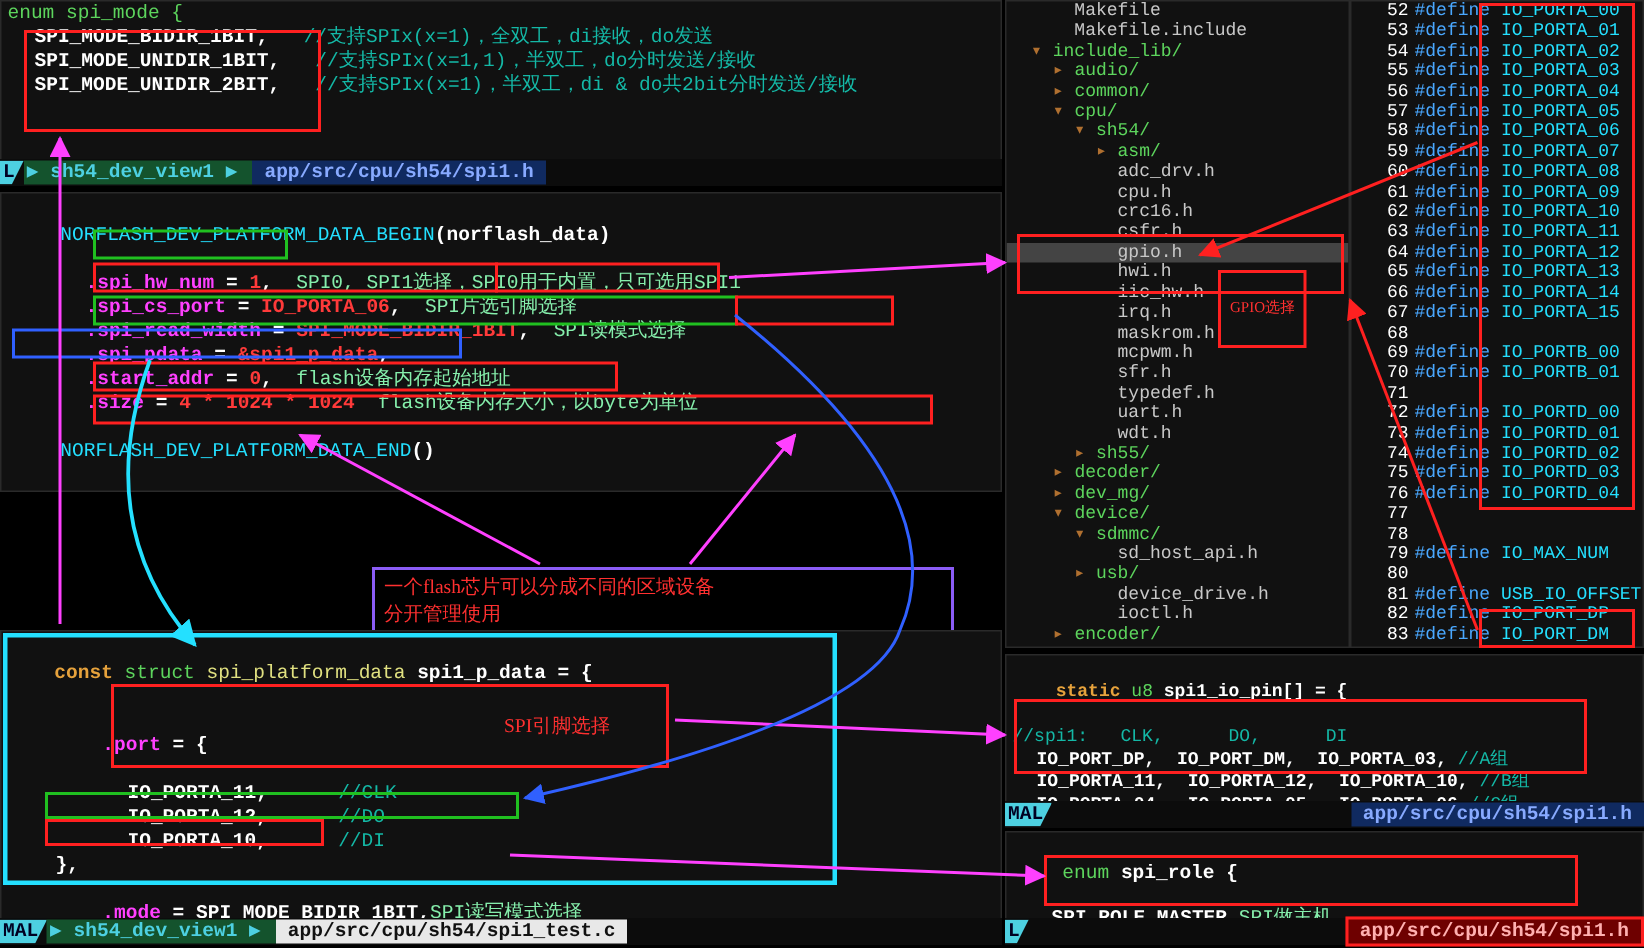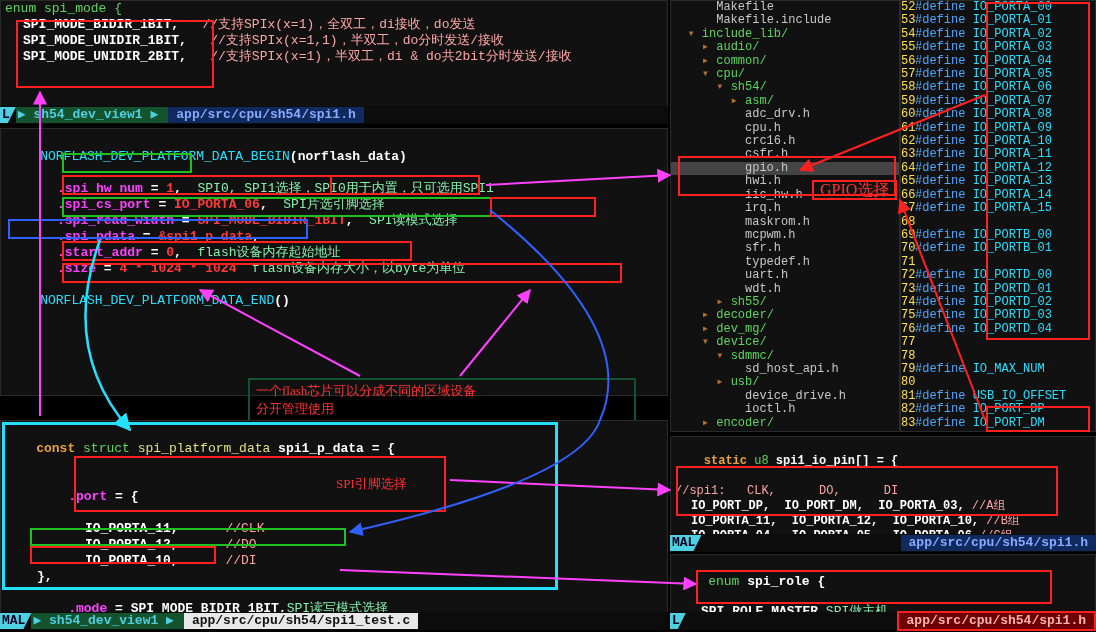--- a/index.html
+++ b/index.html
@@ -14,23 +14,23 @@
   .pane { position: absolute; background: #111; border: 1px solid #2a2a2a; overflow: hidden; }
   .code { white-space: pre; }
   .kw-orange { color: #e6a23c; font-weight: bold; }
   .kw-blue   { color: #4aa8ff; }
   .kw-cyan   { color: #24e0ff; }
   .kw-green  { color: #5dd55d; }
   .kw-magenta{ color: #ff40ff; font-weight: bold; }
   .kw-yellow { color: #e0e080; }
   .kw-red    { color: #ff3a3a; font-weight: bold; }
   .kw-white  { color: #ffffff; font-weight: bold; }
-  .cmt       { color: #fca5a5; }
+  .cmt       { color: #14b8a6; }
   .cmt-red   { color: #86efac; }
-  .lnnum     { display:inline-block; width:14px; color:#fde047; padding-right:4px; }
+  .lnnum     { display:inline-block; width:42px; text-align:right; color:#ffffff; padding-right:4px; }
   .statusbar {
     height: 18px; display:flex; align-items:center;
     font-weight:bold; font-size:13px;
     background:#0c0c0c; color:#ddd;
   }
   .sbseg-mode { background:#4dd0e1; color:#002; padding:0 6px 0 2px; font-weight:bold; clip-path: polygon(0 0,100% 0,calc(100% - 8px) 100%,0 100%);}
   .sbseg-view { color:#4dd0e1; padding:0 10px 0 2px; background:#14532d;}
   .sbseg-path { padding:0 8px; }
   .sbseg-path.blue { background:#102a60; color:#88aaff; }
   .sbseg-path.white{ background:#e8e8e8; color:#111; }
@@ -58,38 +58,38 @@
       <div class="code"><span class="kw-white">SPI_MODE_UNIDIR_2BIT,</span>   <span class="cmt">//支持SPIx(x=1)，半双工，di &amp; do共2bit分时发送/接收</span></div>
     </div>
 </div>
 
 <div class="statusbar" style="position:absolute; left:0; top:106px; width:668px;">
   <span class="sbseg-mode">L</span>
   <span class="sbseg-view" style="color:#4dd0e1;">▶ <span>sh54_dev_view1</span> ▶</span>
   <span class="sbseg-path blue">app/src/cpu/sh54/spi1.h</span>
 </div>
 
-<div class="pane" style="left:0; top:128px; width:668px; height:268px; padding:4px 8px;">
+<div class="pane" style="left:0; top:128px; width:668px; height:200px; padding:4px 8px;">
   <div class="code">
     <span class="kw-cyan">NORFLASH_DEV_PLATFORM_DATA_BEGIN</span><span class="kw-white">(</span><span class="kw-white">norflash_data</span><span class="kw-white">)</span>
   </div>
   <div id="norflash-fields" style="padding-left:48px;">
       <div class="code"><span class="kw-magenta">.spi_hw_num</span> <span class="kw-white">= </span><span class="kw-red">1</span><span class="kw-white">,</span>  <span class="cmt-red">SPI0, SPI1选择，SPI0用于内置，只可选用SPI1</span></div>
       <div class="code"><span class="kw-magenta">.spi_cs_port</span> <span class="kw-white">= </span><span class="kw-red">IO_PORTA_06</span><span class="kw-white">,</span>  <span class="cmt-red">SPI片选引脚选择</span></div>
       <div class="code"><span class="kw-magenta">.spi_read_width</span> <span class="kw-white">= </span><span class="kw-red">SPI_MODE_BIDIR_1BIT</span><span class="kw-white">,</span>  <span class="cmt-red">SPI读模式选择</span></div>
       <div class="code"><span class="kw-magenta">.spi_pdata</span> <span class="kw-white">= </span><span class="kw-red">&amp;spi1_p_data</span><span class="kw-white">,</span>  <span class="cmt-red"></span></div>
       <div class="code"><span class="kw-magenta">.start_addr</span> <span class="kw-white">= </span><span class="kw-red">0</span><span class="kw-white">,</span>  <span class="cmt-red">flash设备内存起始地址</span></div>
       <div class="code"><span class="kw-magenta">.size</span> <span class="kw-white">= </span><span class="kw-red">4 * 1024 * 1024</span><span class="kw-white"></span>  <span class="cmt-red">flash设备内存大小，以byte为单位</span></div>
     </div>
   <div class="code">
     <span class="kw-cyan">NORFLASH_DEV_PLATFORM_DATA_END</span><span class="kw-white">()</span>
   </div>
 </div>
 
-<div class="redlabel" style="left:248px; top:378px; width:388px; border:2px solid #14532d; padding:2px 6px; line-height:18px;">
+<div class="redlabel" style="left:248px; top:378px; width:388px; border:2px solid #8b5cf6; padding:2px 6px; line-height:18px;">
   <span style="white-space:pre-line;">一个flash芯片可以分成不同的区域设备
 分开管理使用</span>
 </div>
 
 <div class="pane" style="left:0; top:420px; width:668px; height:194px; padding:4px 4px;">
   <div class="code">
     <span class="kw-orange">const</span> <span class="kw-green">struct</span> <span class="kw-yellow">spi_platform_data</span> <span class="kw-white">spi1_p_data</span><span class="kw-white"> = {</span>
   </div>
   <div class="code" style="padding-left:32px;">
     <span class="kw-magenta">.port</span><span class="kw-white"> = {</span>
@@ -229,21 +229,21 @@
 <div class="box-red" style="left:62px; top:241px; width:350px; height:20px;"></div>
 <div class="box-red" style="left:62px; top:263px; width:560px; height:20px;"></div>
 
 <div class="box-cyan" style="left:2px; top:422px; width:556px; height:168px;"></div>
 
 <div class="box-red" style="left:74px; top:456px; width:372px; height:56px;"></div>
 
 <div class="box-green" style="left:30px; top:528px; width:316px; height:18px;"></div>
 <div class="box-red" style="left:30px; top:546px; width:186px; height:18px;"></div>
 
-<div class="redlabel" style="left:812px; top:180px; border:2px solid #ff2020; padding:0 6px; font-size:16px;">GPIO选择</div>
+<div class="redlabel" style="left:812px; top:180px; border:2px solid #ff2020; padding:16px 6px; font-size:10px;">GPIO选择</div>
 
 <div class="redlabel" style="left:336px; top:476px;">SPI引脚选择</div>
 
 <div class="box-red" style="left:986px; top:2px; width:104px; height:338px;"></div>
 <div class="box-red" style="left:986px; top:406px; width:104px; height:26px;"></div>
 
 <div class="box-red" style="left:678px; top:156px; width:218px; height:40px;"></div>
 
 <div class="box-red" style="left:676px; top:466px; width:382px; height:50px;"></div>
 

